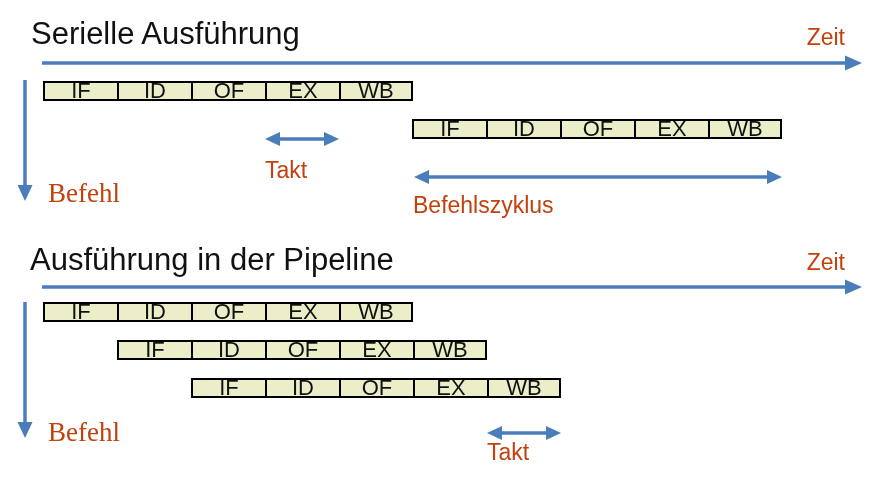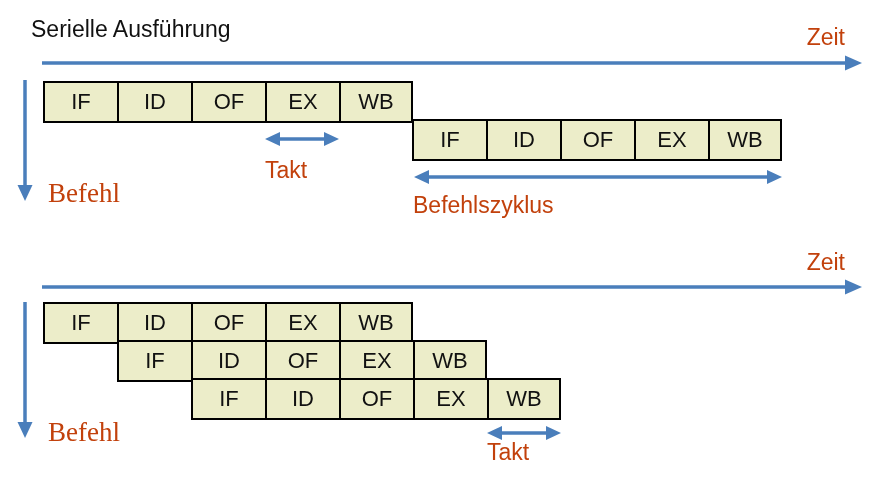--- a/index.html
+++ b/index.html
@@ -24,21 +24,21 @@
     stroke: var(--accent-blue);
     stroke-width: 3.5;
     fill: none;
   }
   .arrow-head {
     fill: var(--accent-blue);
     stroke: none;
   }
   .title {
     position: absolute;
-    font-size: 23px;
+    font-size: 31px;
     color: #111111;
     white-space: nowrap;
     line-height: 1.1;
   }
   .label {
     position: absolute;
     font-size: 23px;
     color: #c2410c;
     white-space: nowrap;
     line-height: 1.1;
@@ -49,21 +49,21 @@
     font-size: 27px;
     font-family: Liberation Serif, serif;
   }
   .stage-row {
     position: absolute;
     display: flex;
   }
   .stage-cell {
     box-sizing: border-box;
     width: 74px;
-    height: 42px;
+    height: 20px;
     background: var(--stage-fill);
     border-top: 2px solid var(--stage-border);
     border-bottom: 2px solid var(--stage-border);
     border-left: 2px solid var(--stage-border);
     display: flex;
     align-items: center;
     justify-content: center;
     font-size: 22px;
     color: #111111;
   }
@@ -136,20 +136,21 @@
     <div class="stage-cell">EX</div>
     <div class="stage-cell">WB</div>
   </div>
 
   <div class="label label-center" style="left:265px; top:158px; width:74px;">Takt</div>
 
   <div class="label label-befehl" style="left:48px; top:179px;">Befehl</div>
 
   <div class="label label-center" style="left:413px; top:193px; width:370px;">Befehlszyklus</div>
 
+  <div class="title" style="left:30px; top:243px;">Ausführung in der Pipeline</div>
 
   <div class="label" style="right:42px; top:250px;">Zeit</div>
 
   <div class="stage-row" style="left:43px; top:302px;">
     <div class="stage-cell">IF</div>
     <div class="stage-cell">ID</div>
     <div class="stage-cell">OF</div>
     <div class="stage-cell">EX</div>
     <div class="stage-cell">WB</div>
   </div>

